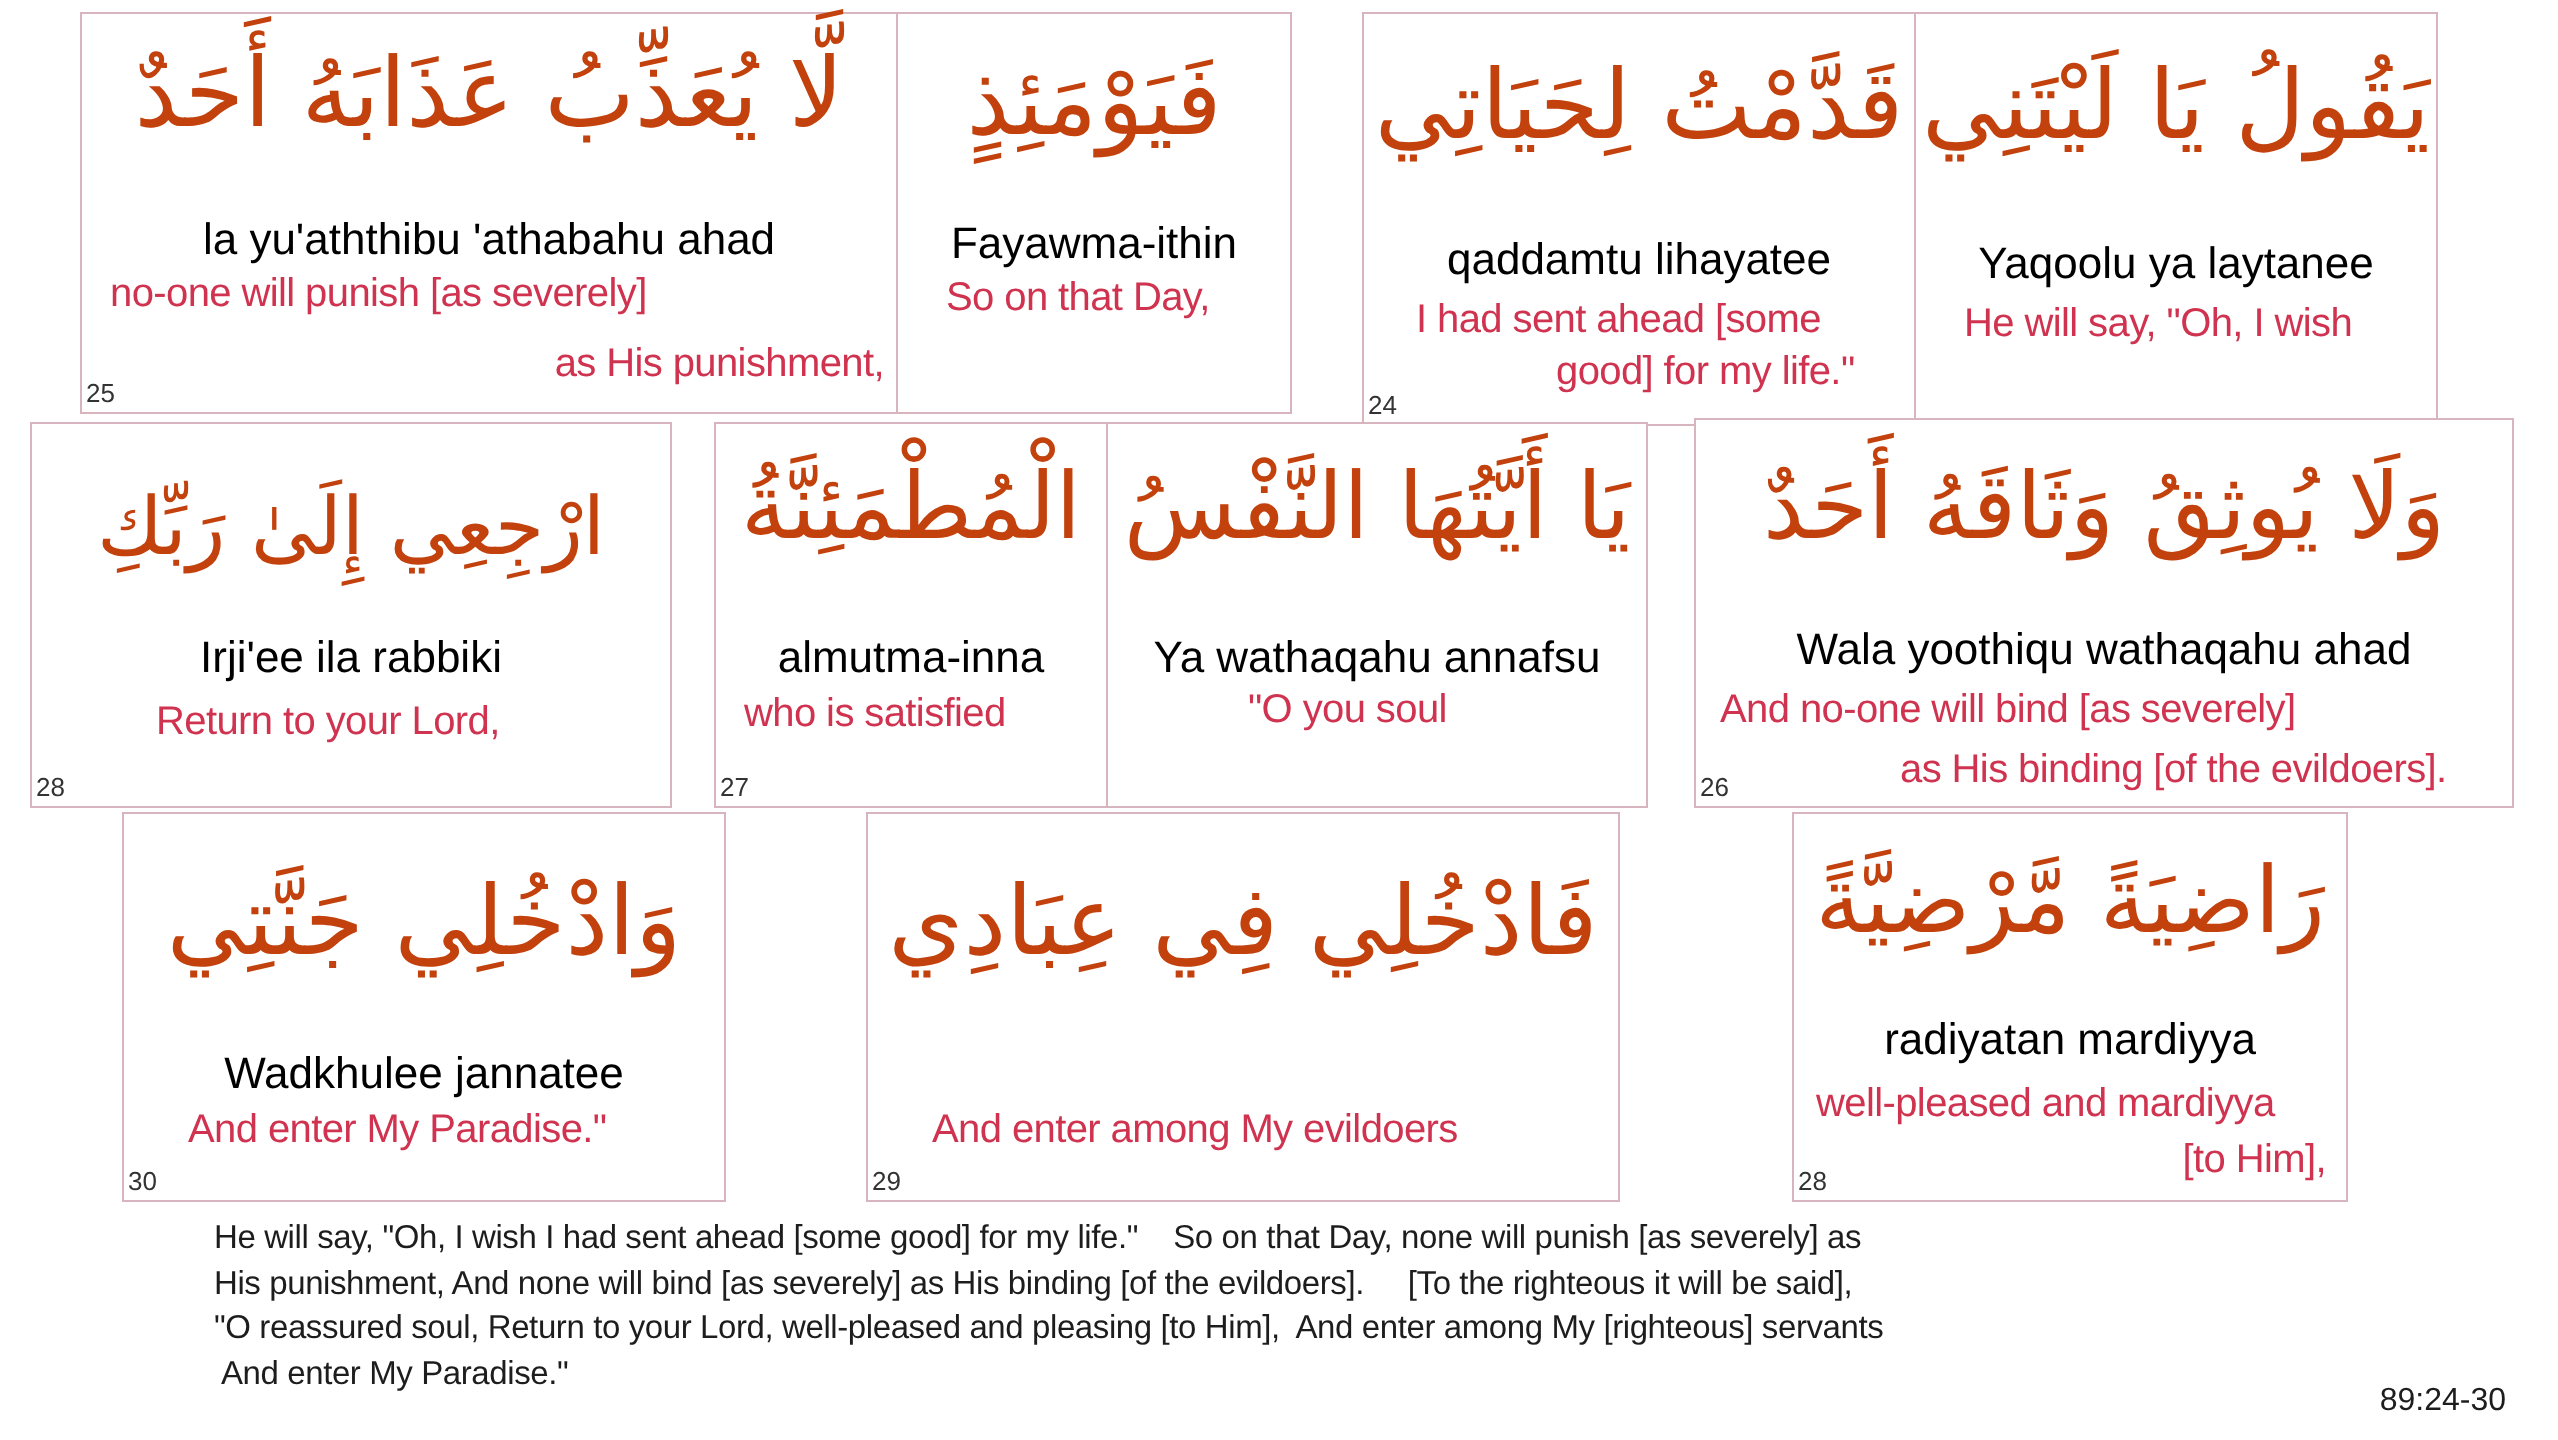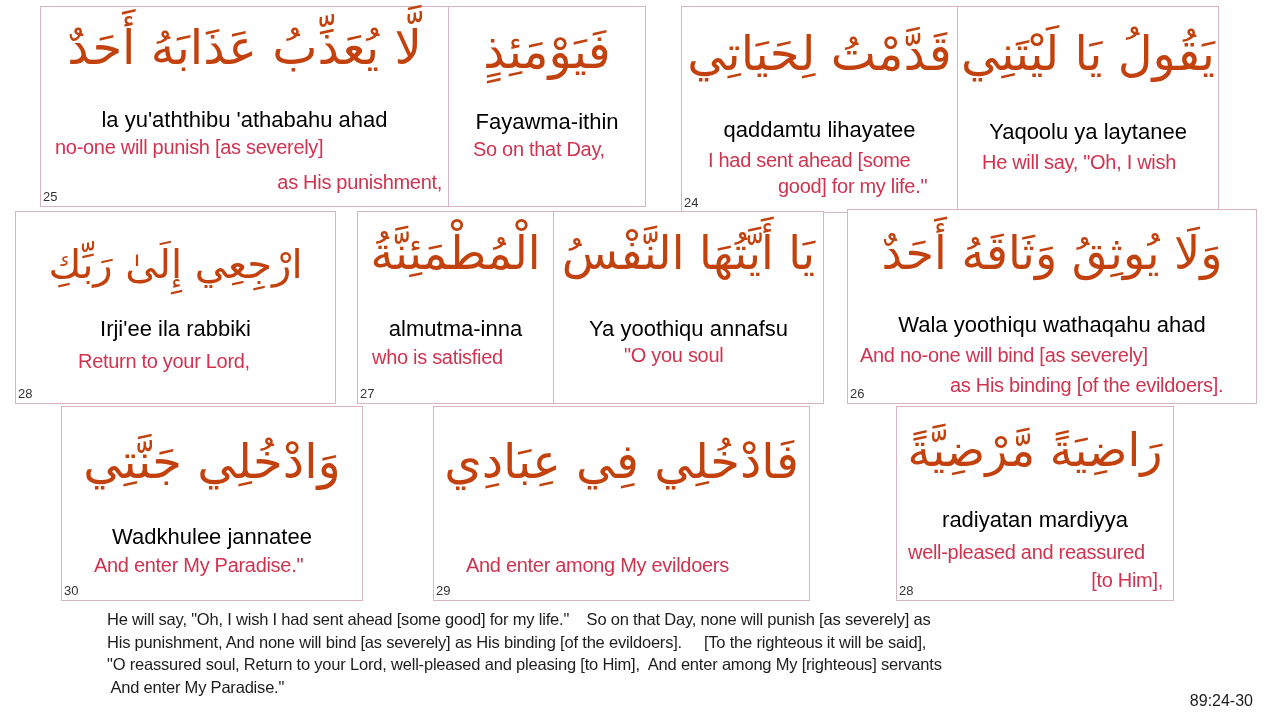--- a/index.html
+++ b/index.html
@@ -109,21 +109,21 @@
 
 <div class="card" style="left:357px; top:211px; width:467px; height:193px;">
   <div class="cell" style="left:0; width:195px;">
     <div class="arabic" style="top:18px; font-size:46px;">الْمُطْمَئِنَّةُ</div>
     <div class="translit" style="top:104px;">almutma-inna</div>
     <div class="trans" style="left:14px; top:134px;">who is satisfied</div>
     <div class="num">27</div>
   </div>
   <div class="cell divider" style="left:195px; right:0;">
     <div class="arabic" style="top:18px; font-size:46px;">يَا أَيَّتُهَا النَّفْسُ</div>
-    <div class="translit" style="top:104px;">Ya yoothiqu annafsu</div>
+    <div class="translit" style="top:104px;">Ya wathaqahu annafsu</div>
     <div class="trans" style="left:70px; top:132px;">"O you soul</div>
   </div>
 </div>
 
 <div class="card" style="left:847px; top:209px; width:410px; height:195px;">
   <div class="arabic" style="top:20px; font-size:46px;">وَلَا يُوثِقُ  وَثَاقَهُ أَحَدٌ</div>
   <div class="translit" style="top:102px;">Wala yoothiqu wathaqahu ahad</div>
   <div class="trans" style="left:102px; top:164px;">as His binding [of the evildoers].</div>
   <div class="trans" style="left:12px; top:134px;">And no-one will bind [as severely]</div>
   <div class="num">26</div>
@@ -138,21 +138,21 @@
 
 <div class="card" style="left:433px; top:406px; width:377px; height:195px;">
   <div class="arabic" style="top:30px; font-size:48px;">فَادْخُلِي فِي عِبَادِي</div>
   <div class="trans" style="left:32px; top:147px;">And enter among My evildoers</div>
   <div class="num">29</div>
 </div>
 
 <div class="card" style="left:896px; top:406px; width:278px; height:195px;">
   <div class="arabic" style="top:20px; font-size:46px;">رَاضِيَةً مَّرْضِيَّةً</div>
   <div class="translit" style="top:100px;">radiyatan mardiyya</div>
-  <div class="trans" style="left:11px; top:134px;">well-pleased and reassured</div>
+  <div class="trans" style="left:11px; top:134px;">well-pleased and mardiyya</div>
   <div class="trans" style="right:10px; top:162px;">[to Him],</div>
   <div class="num">28</div>
 </div>
 
 <div class="summary">
   <div style="white-space:pre;">He will say, "Oh, I wish I had sent ahead [some good] for my life."    So on that Day, none will punish [as severely] as</div>
   <div style="white-space:pre;">His punishment, And none will bind [as severely] as His binding [of the evildoers].     [To the righteous it will be said],</div>
   <div style="white-space:pre;">"O reassured soul, Return to your Lord, well-pleased and pleasing [to Him],  And enter among My [righteous] servants</div>
   <div style="white-space:pre;"> And enter My Paradise."</div>
 </div>

